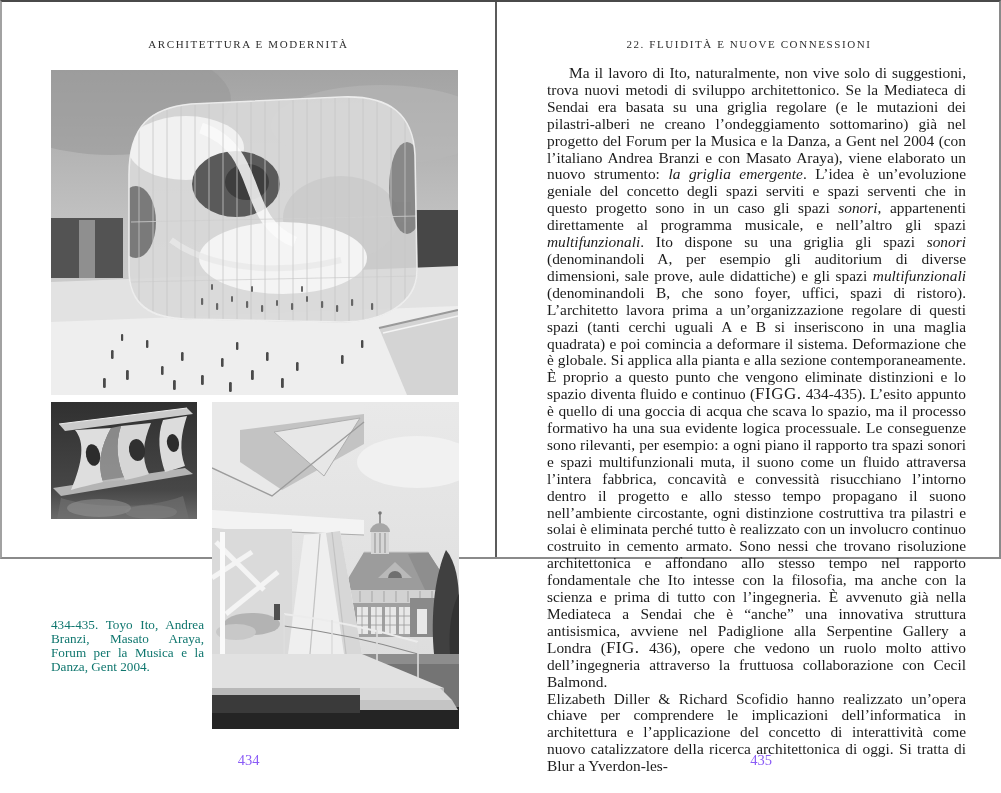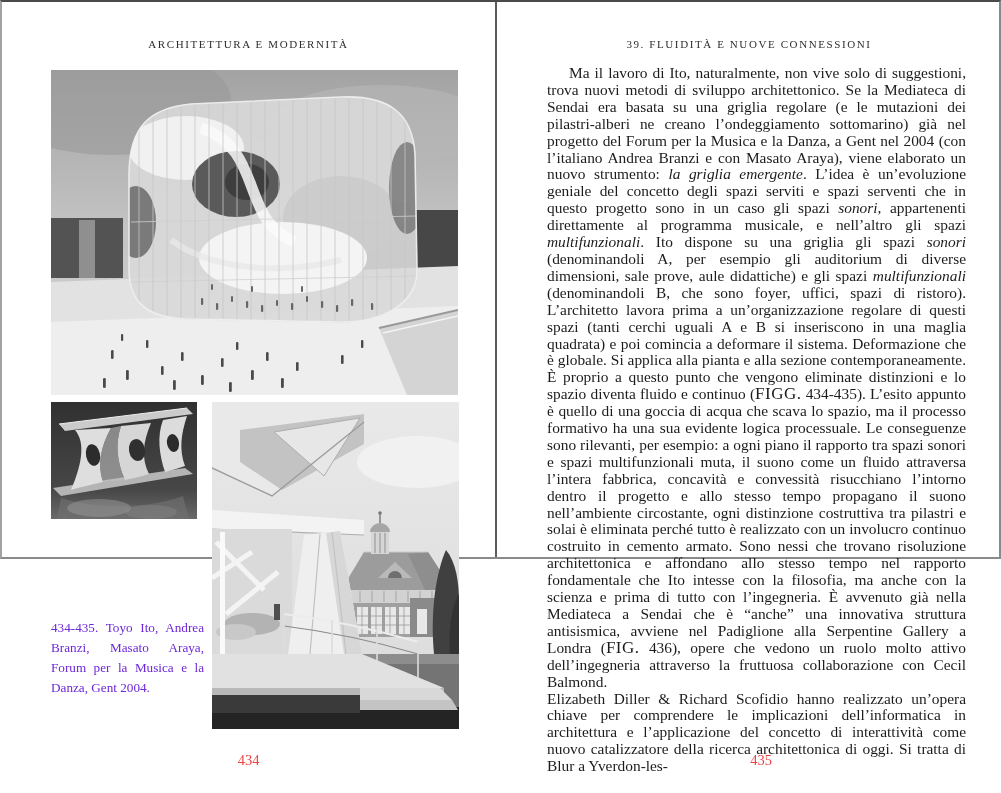--- a/index.html
+++ b/index.html
@@ -11,33 +11,33 @@
     border-right:2px solid #8a8a8a;border-bottom:2px solid #8a8a8a;
     font-family:Liberation Serif, serif;color:#1d1d1d;
   }
   .spine{position:absolute;left:493px;top:0;width:2px;height:100%;background:#5b5b5b;}
   .running-header{
     position:absolute;top:36px;font-size:11px;letter-spacing:1.6px;
     color:#2e2e2e;text-align:center;white-space:nowrap;
   }
   .running-header.left{left:0;width:493px;}
   .running-header.right{left:495px;width:504px;}
-  .pagenum{position:absolute;top:750px;font-size:14.5px;color:#ef4444;text-align:center;}
+  .pagenum{position:absolute;top:750px;font-size:14.5px;color:#8b5cf6;text-align:center;}
   .pagenum.left{left:0;width:493px;}
   .pagenum.right{left:507px;width:504px;}
 
   .figure{position:absolute;margin:0;padding:0;line-height:0;}
   .figure svg{display:block;}
   .fig-main{left:49px;top:68px;}
   .fig-structure{left:49px;top:400px;}
   .fig-serpentine{left:210px;top:400px;}
 
   .caption{
     position:absolute;left:49px;top:616px;width:153px;
-    font-size:13.2px;line-height:20px;text-align:justify;color:#6d28d9;
+    font-size:13.2px;line-height:14px;text-align:justify;color:#0f766e;
   }
   .caption div{margin:0;}
 
   .text-col{
     position:absolute;left:545px;top:63px;width:419px;
     font-size:15.4px;line-height:16.9px;text-align:justify;color:#1b1b1b;
     hyphens:auto;-webkit-hyphens:auto;
   }
   .para{margin:0;}
   .para.indent{text-indent:22px;}
@@ -311,21 +311,21 @@
 
     <div class="caption">
       <div>434-435. Toyo Ito, Andrea Branzi, Masato Araya, Forum per la Musica e la Danza, Gent 2004.</div>
     </div>
 
     <div class="pagenum left">434</div>
   </div>
 
   <div>
 
-    <div class="running-header right">39. FLUIDITÀ E NUOVE CONNESSIONI</div>
+    <div class="running-header right">22. FLUIDITÀ E NUOVE CONNESSIONI</div>
 
     <div class="text-col">
       <p class="para indent" lang="it"><span>Ma il lavoro di Ito, naturalmente, non vive solo di suggestioni, trova nuovi metodi di sviluppo architettonico. Se la Mediateca di Sendai era basata su una griglia regolare (e le mutazioni dei pilastri-alberi ne creano l’ondeggiamento sottomarino) già nel progetto del Forum per la Musica e la Danza, a Gent nel 2004 (con l’italiano Andrea Branzi e con Masato Araya), viene elaborato un nuovo strumento: </span><span class="it">la griglia emergente</span><span>. L’idea è un’evoluzione geniale del concetto degli spazi serviti e spazi serventi che in questo progetto sono in un caso gli spazi </span><span class="it">sonori</span><span>, appartenenti direttamente al programma musicale, e nell’altro gli spazi </span><span class="it">multifunzionali</span><span>. Ito dispone su una griglia gli spazi </span><span class="it">sonori</span><span> (denominandoli A, per esempio gli auditorium di diverse dimensioni, sale prove, aule didattiche) e gli spazi </span><span class="it">multifunzionali</span><span> (denominandoli B, che sono foyer, uffici, spazi di ristoro). L’architetto lavora prima a un’organizzazione regolare di questi spazi (tanti cerchi uguali A e B si inseriscono in una maglia quadrata) e poi comincia a deformare il sistema. Deformazione che è globale. Si applica alla pianta e alla sezione contemporaneamente. È proprio a questo punto che vengono eliminate distinzioni e lo spazio diventa fluido e continuo (</span><span class="sc">FIGG.</span><span> 434-435). L’esito appunto è quello di una goccia di acqua che scava lo spazio, ma il processo formativo ha una sua evidente logica processuale. Le conseguenze sono rilevanti, per esempio: a ogni piano il rapporto tra spazi sonori e spazi multifunzionali muta, il suono come un fluido attraversa l’intera fabbrica, concavità e convessità risucchiano l’intorno dentro il progetto e allo stesso tempo propagano il suono nell’ambiente circostante, ogni distinzione costruttiva tra pilastri e solai è eliminata perché tutto è realizzato con un involucro continuo costruito in cemento armato. Sono nessi che trovano risoluzione architettonica e affondano allo stesso tempo nel rapporto fondamentale che Ito intesse con la filosofia, ma anche con la scienza e prima di tutto con l’ingegneria. È avvenuto già nella Mediateca a Sendai che è “anche” una innovativa struttura antisismica, avviene nel Padiglione alla Serpentine Gallery a Londra (</span><span class="sc">FIG.</span><span> 436), opere che vedono un ruolo molto attivo dell’ingegneria attraverso la fruttuosa collaborazione con Cecil Balmond.</span></p>
 
 
       <p class="para" lang="it"><span>Elizabeth Diller &amp; Richard Scofidio hanno realizzato un’opera chiave per comprendere le implicazioni dell’informatica in architettura e l’applicazione del concetto di interattività come nuovo catalizzatore della ricerca architettonica di oggi. Si tratta di Blur a Yverdon-les-</span></p>
     </div>
 
     <div class="pagenum right">435</div>
   </div>

